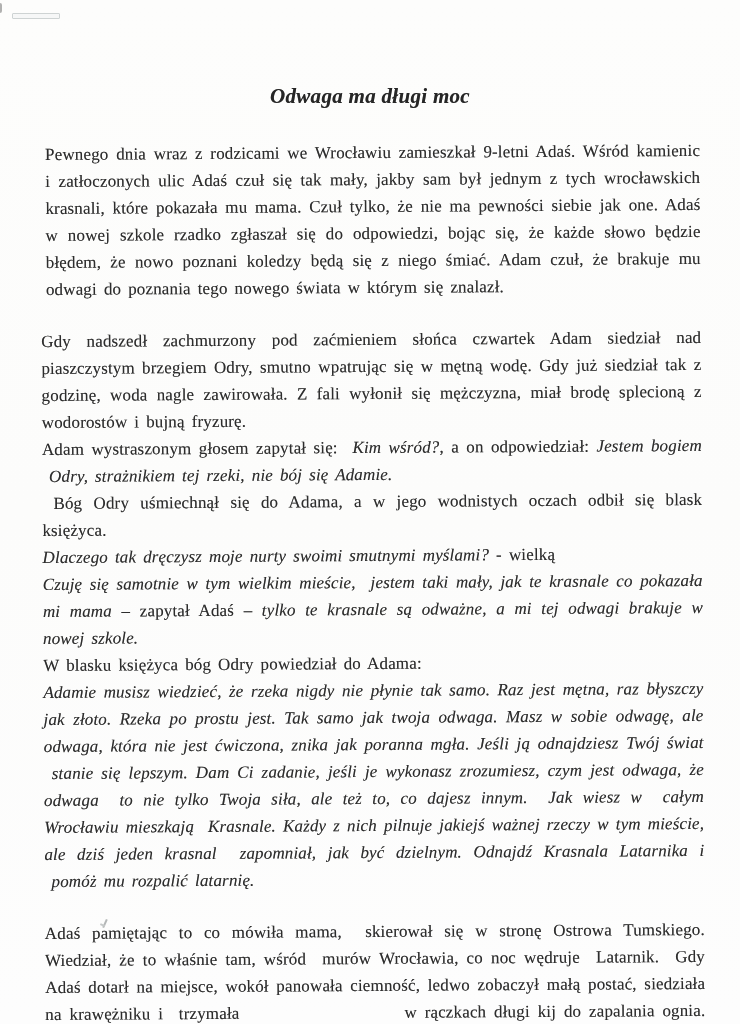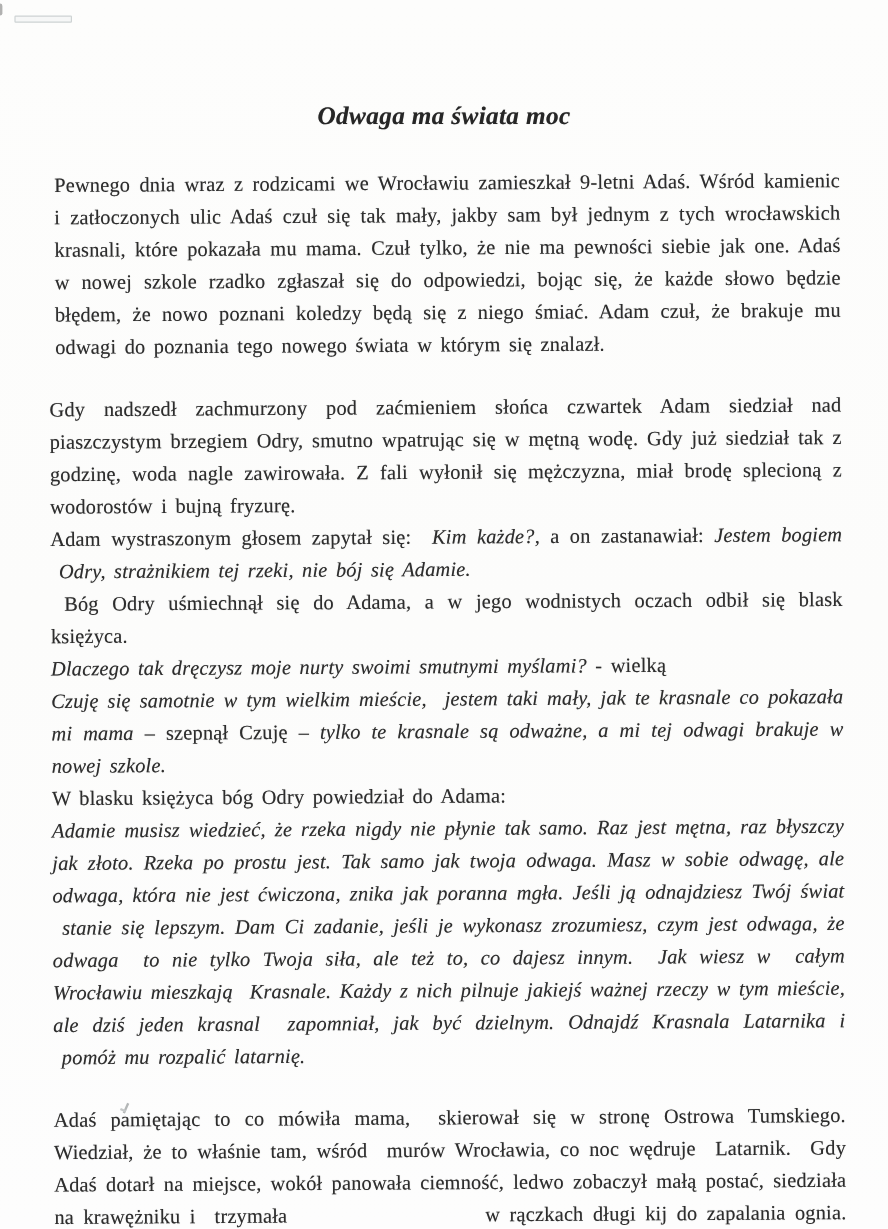--- a/index.html
+++ b/index.html
@@ -98,26 +98,26 @@
   p.para.indent { padding-left: 5px; }
   span.italic { font-style: italic; }
   span.regular { font-style: normal; }
 </style>
 </head>
 <body>
 
 <div class="sheet">
   <div class="artifact-speck"></div>
   <div class="artifact-box"></div>
-  <h1 class="doc-title">Odwaga ma świata moc</h1>
+  <h1 class="doc-title">Odwaga ma długi moc</h1>
   <main class="body-text">
       <p class="para indent"><span class="regular">Pewnego dnia wraz z rodzicami we Wrocławiu zamieszkał 9-letni Adaś. Wśród kamienic i zatłoczonych ulic Adaś czuł się tak mały, jakby sam był jednym z tych wrocławskich krasnali, które pokazała mu mama. Czuł tylko, że nie ma pewności siebie jak one. Adaś w nowej szkole rzadko zgłaszał się do odpowiedzi, bojąc się, że każde słowo będzie błędem, że nowo poznani koledzy będą się z niego śmiać. Adam czuł, że brakuje mu odwagi do poznania tego nowego świata w którym się znalazł.</span></p>
       <p class="para gap-before"><span class="regular">Gdy nadszedł zachmurzony pod zaćmieniem słońca czwartek Adam siedział nad piaszczystym brzegiem Odry, smutno wpatrując się w mętną wodę. Gdy już siedział tak z godzinę, woda nagle zawirowała. Z fali wyłonił się mężczyzna, miał brodę splecioną z wodorostów i bujną fryzurę.</span></p>
-      <p class="para"><span class="regular">Adam wystraszonym głosem zapytał się: &nbsp;</span><span class="italic">Kim każde?</span><span class="regular">, a on zastanawiał: </span><span class="italic">Jestem bogiem &nbsp;Odry, strażnikiem tej rzeki, nie bój się Adamie.</span></p>
+      <p class="para"><span class="regular">Adam wystraszonym głosem zapytał się: &nbsp;</span><span class="italic">Kim wśród?</span><span class="regular">, a on odpowiedział: </span><span class="italic">Jestem bogiem &nbsp;Odry, strażnikiem tej rzeki, nie bój się Adamie.</span></p>
       <p class="para"><span class="regular">&nbsp;Bóg Odry uśmiechnął się do Adama, a w jego wodnistych oczach odbił się blask księżyca.</span></p>
       <p class="para"><span class="italic">Dlaczego tak dręczysz moje nurty swoimi smutnymi myślami?</span><span class="regular"> - wielką</span></p>
-      <p class="para"><span class="italic">Czuję się samotnie w tym wielkim mieście, &nbsp;jestem taki mały, jak te krasnale co pokazała mi mama – </span><span class="regular">szepnął Czuję – </span><span class="italic">tylko te krasnale są odważne, a mi tej odwagi brakuje w nowej szkole.</span></p>
+      <p class="para"><span class="italic">Czuję się samotnie w tym wielkim mieście, &nbsp;jestem taki mały, jak te krasnale co pokazała mi mama – </span><span class="regular">zapytał Adaś – </span><span class="italic">tylko te krasnale są odważne, a mi tej odwagi brakuje w nowej szkole.</span></p>
       <p class="para"><span class="regular">W blasku księżyca bóg Odry powiedział do Adama:</span></p>
       <p class="para"><span class="italic">Adamie musisz wiedzieć, że rzeka nigdy nie płynie tak samo. Raz jest mętna, raz błyszczy jak złoto. Rzeka po prostu jest. Tak samo jak twoja odwaga. Masz w sobie odwagę, ale odwaga, która nie jest ćwiczona, znika jak poranna mgła. Jeśli ją odnajdziesz Twój świat &nbsp;stanie się lepszym. Dam Ci zadanie, jeśli je wykonasz zrozumiesz, czym jest odwaga, że odwaga &nbsp;to nie tylko Twoja siła, ale też to, co dajesz innym. &nbsp;Jak wiesz w &nbsp;całym Wrocławiu mieszkają &nbsp;Krasnale. Każdy z nich pilnuje jakiejś ważnej rzeczy w tym mieście, ale dziś jeden krasnal &nbsp;zapomniał, jak być dzielnym. Odnajdź Krasnala Latarnika i &nbsp;pomóż mu rozpalić latarnię.</span></p>
       <p class="para gap-before"><span class="regular">Adaś pamiętając to co mówiła mama, &nbsp;skierował się w stronę Ostrowa Tumskiego. Wiedział, że to właśnie tam, wśród &nbsp;murów Wrocławia, co noc wędruje &nbsp;Latarnik. &nbsp;Gdy Adaś dotarł na miejsce, wokół panowała ciemność, ledwo zobaczył małą postać, siedziała na krawężniku i &nbsp;trzymała&nbsp;&nbsp;&nbsp;&nbsp;&nbsp;&nbsp;&nbsp;&nbsp;&nbsp;&nbsp;&nbsp;&nbsp;&nbsp;&nbsp;&nbsp;&nbsp;&nbsp;&nbsp;&nbsp;&nbsp; w rączkach długi kij do zapalania ognia. Adam zawahał się, zastanawiał się, czy podejść do postaci, obawiał się jej. Po dłuższej chwili Adam zdobył się na odwagę, podszedł bliżej &nbsp;i zapytał:</span></p>
     </main>
   <div class="pen-mark"></div>
 </div>
 
 </body></html>

